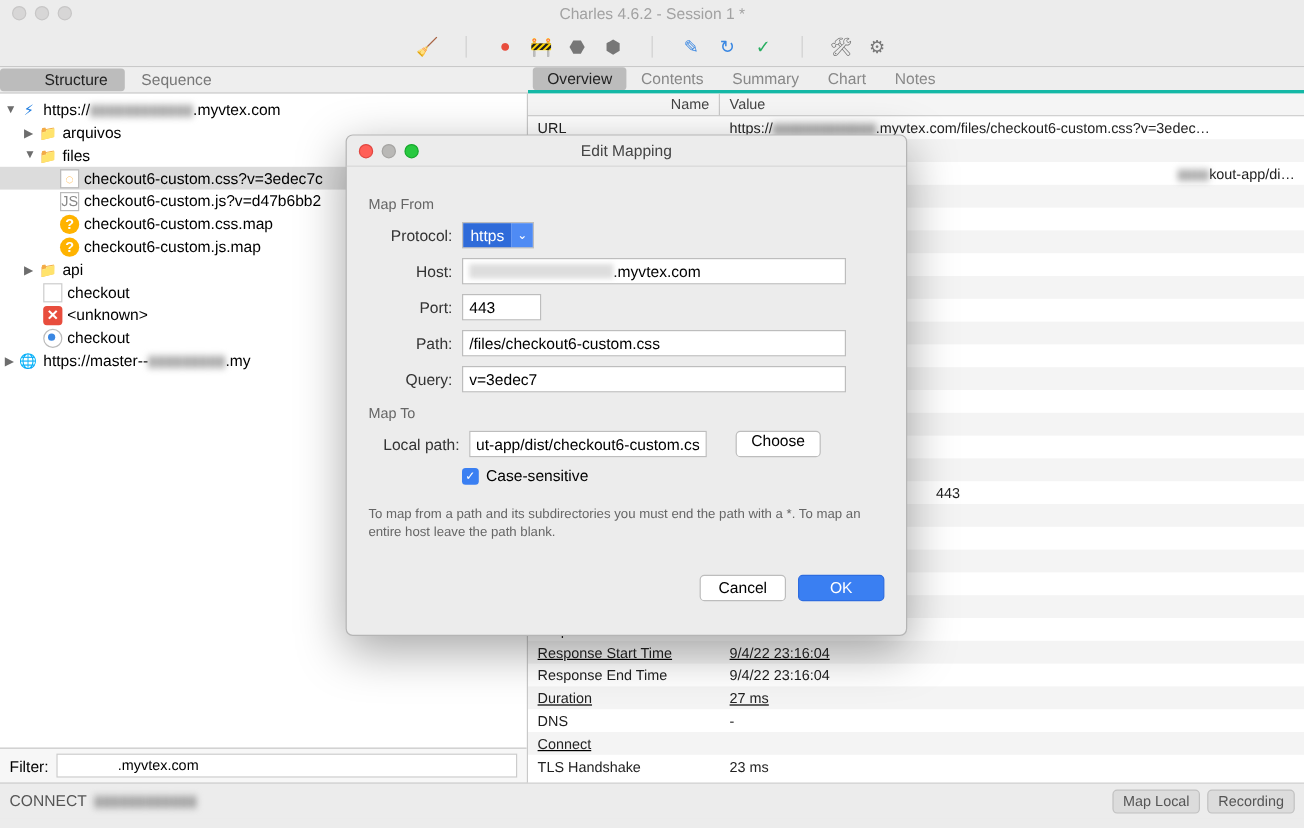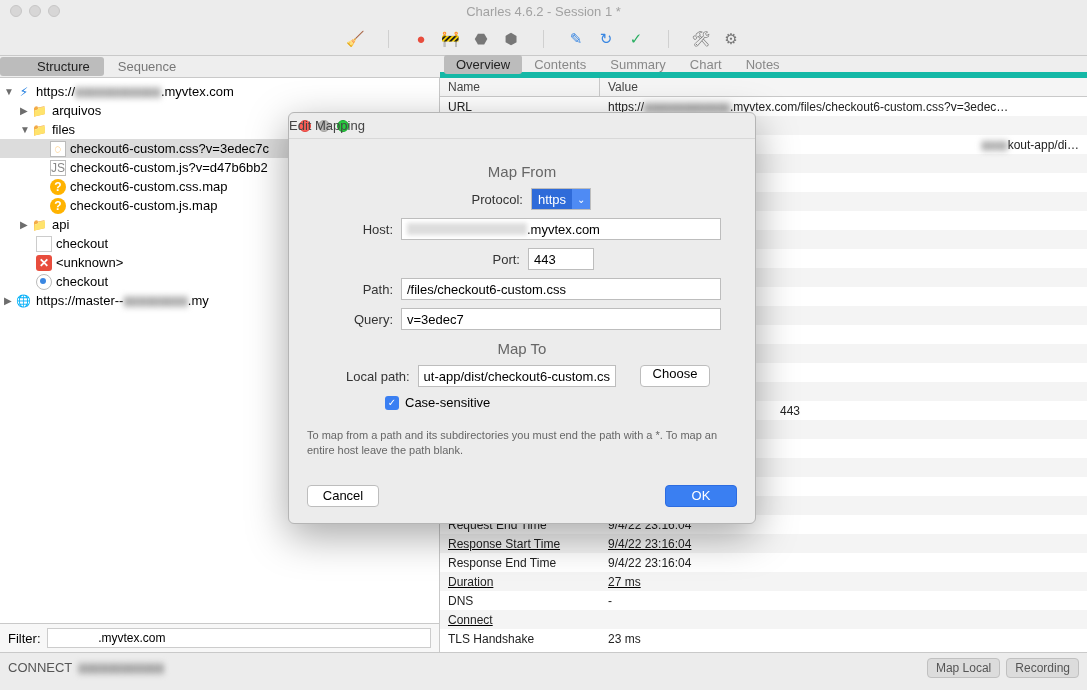--- a/index.html
+++ b/index.html
@@ -41,59 +41,59 @@
 .x-ic { width:14px;height:14px;border-radius:3px;background:#e84d3d;color:#fff;font-size:10px;font-weight:bold;}
 .dot-ic { width:14px;height:14px;border:1px solid #bbb;border-radius:50%;position:relative;}
 .dot-ic::after{content:'';width:6px;height:6px;background:#3a87e2;border-radius:50%;position:absolute;top:3px;left:3px;}
 .file-ic { border:1px solid #ccc; background:#fff; width:12px;height:14px;}
 .blur { filter: blur(3px); color:#888; }
 
 .sidebar-filter { border-top: 1px solid #c9c9c9; padding: 4px 8px; display: flex; align-items: center; gap: 6px; font-size: 13px; background: #f7f7f7; }
 .sidebar-filter input { flex: 1; height: 20px; border: 1px solid #ccc; padding: 0 4px; font-size: 12px; }
 
 
-.detail-tabs { height: 22px; background: #eee; border-bottom: 6px solid #14b8a6; display: flex; align-items: center; padding-left: 4px; gap: 0; font-size: 13px; }
+.detail-tabs { height: 22px; background: #eee; border-bottom: 3px solid #14b8a6; display: flex; align-items: center; padding-left: 4px; gap: 0; font-size: 13px; }
 .dtab { padding: 2px 12px; color: #888; }
 .dtab.active { background: #bcbcbc; color: #222; border-radius: 3px; }
 
 .detail-head { display: flex; font-size: 12px; background: #f5f5f5; border-bottom: 1px solid #c9c9c9; }
 .detail-head div { padding: 2px 8px; color: #444; }
-.dh-name { width: 160px; border-right: 1px solid #c9c9c9; }
+.dh-name { width: 160px; border-right: 1px solid #c9c9c9; text-align: right; }
 
 .detail-body { flex: 1; overflow: auto; font-size: 12px; position: relative; background: #fff; }
 .detail-row { display: flex; height: 19px; align-items: center; }
 .detail-row.alt { background: #f4f4f4; text-decoration: underline; }
 .detail-row .dn { width: 160px; padding-left: 8px; color: #222; }
 .detail-row .dv { flex: 1; padding-left: 8px; color: #222; }
 
 
 .statusbar { height: 30px; border-top: 1px solid #c9c9c9; display: flex; align-items: center; padding: 0 8px; font-size: 13px; color: #555; background: #ececec; }
 .statusbar .sp { flex: 1; }
 .status-btn { background: #dcdcdc; border: 1px solid #c0c0c0; border-radius: 4px; padding: 2px 8px; margin-left: 6px; font-size: 12px; color: #555; }
 .modal { position: absolute; left: 288px; top: 112px; width: 468px; background: #ececec; border: 1px solid #b5b5b5; border-radius: 6px; box-shadow: 0 12px 40px rgba(0,0,0,0.35); }
 .modal-titlebar { height: 26px; display: flex; align-items: center; padding: 0 10px; border-bottom: 1px solid #d8d8d8; position: relative; }
-.modal-titlebar .mt-title { position: absolute; left:0; right:0; font-size:13px; color:#444; }
+.modal-titlebar .mt-title { position: absolute; left:0; right:0; text-align:center; font-size:13px; color:#444; }
 .m-dot { width: 12px; height: 12px; border-radius: 50%; margin-right: 7px; }
 .m-red { background: #ff5f57; border:1px solid #e14640;}
 .m-yel { background: #b9b8b6; border:1px solid #a5a4a2;}
 .m-grn { background: #28c940; border:1px solid #17a92d;}
 
 .modal-body { padding: 14px 18px 16px 18px; }
-.section-label { font-size: 15px; color: #666; margin: 10px 0 8px; text-align: center; }
-.form-row { display: flex; align-items: center; margin-bottom: 8px; justify-content: center; }
+.section-label { font-size: 12px; color: #666; margin: 10px 0 8px; }
+.form-row { display: flex; align-items: center; margin-bottom: 8px; }
 .form-row label { width: 70px; text-align: right; margin-right: 8px; font-size: 13px; color: #333; }
 .form-row input[type=text] { height: 22px; border: 1px solid #bdbdbd; background: #fff; padding: 0 5px; font-size: 13px; }
 .sel-wrap { display: inline-flex; height: 22px; border: 1px solid #bdbdbd; }
 .sel-wrap .sel-val { padding: 2px 6px; background: #2f6bd9; color: #fff; font-size: 13px; display:flex; align-items:center;}
 .sel-wrap .sel-car { width: 18px; background: #4f8bf4; display:flex; align-items:center; justify-content:center; color:#fff; font-size:10px;}
 .hint { font-size: 11px; color: #666; margin-top: 18px; line-height: 1.4; }
 .chk { display: flex; align-items: center; margin-left: 78px; gap: 6px; font-size: 13px; }
 .chk .box { width: 14px; height: 14px; border-radius: 3px; background: #3a7ff2; display:flex; align-items:center; justify-content:center; color:#fff; font-size:10px;}
 
-.modal-footer { display: flex; justify-content: space-between; gap: 10px; padding: 10px 18px 16px; }
+.modal-footer { display: flex; justify-content: flex-end; gap: 10px; padding: 10px 18px 28px; }
 .btn { min-width: 72px; height: 22px; border-radius: 4px; font-size: 13px; border: 1px solid #bdbdbd; background: #fff; display:flex; align-items:center; justify-content:center; }
 .btn.primary { background: #3a7ff2; color: #fff; border-color: #2d6ce0; }
 .choose-btn { height: 22px; border-radius: 4px; border:1px solid #bdbdbd; background:#fff; padding: 0 12px; font-size:13px; margin-left:24px; }
 
 .w-port { width: 66px; }
 .w-full { width: 320px; }
 .w-lp { width: 198px; }
 .host-blur { display:inline-block; width:120px; height:12px; background:#ddd; filter:blur(2px); vertical-align:middle;}
 </style>
 </head>

